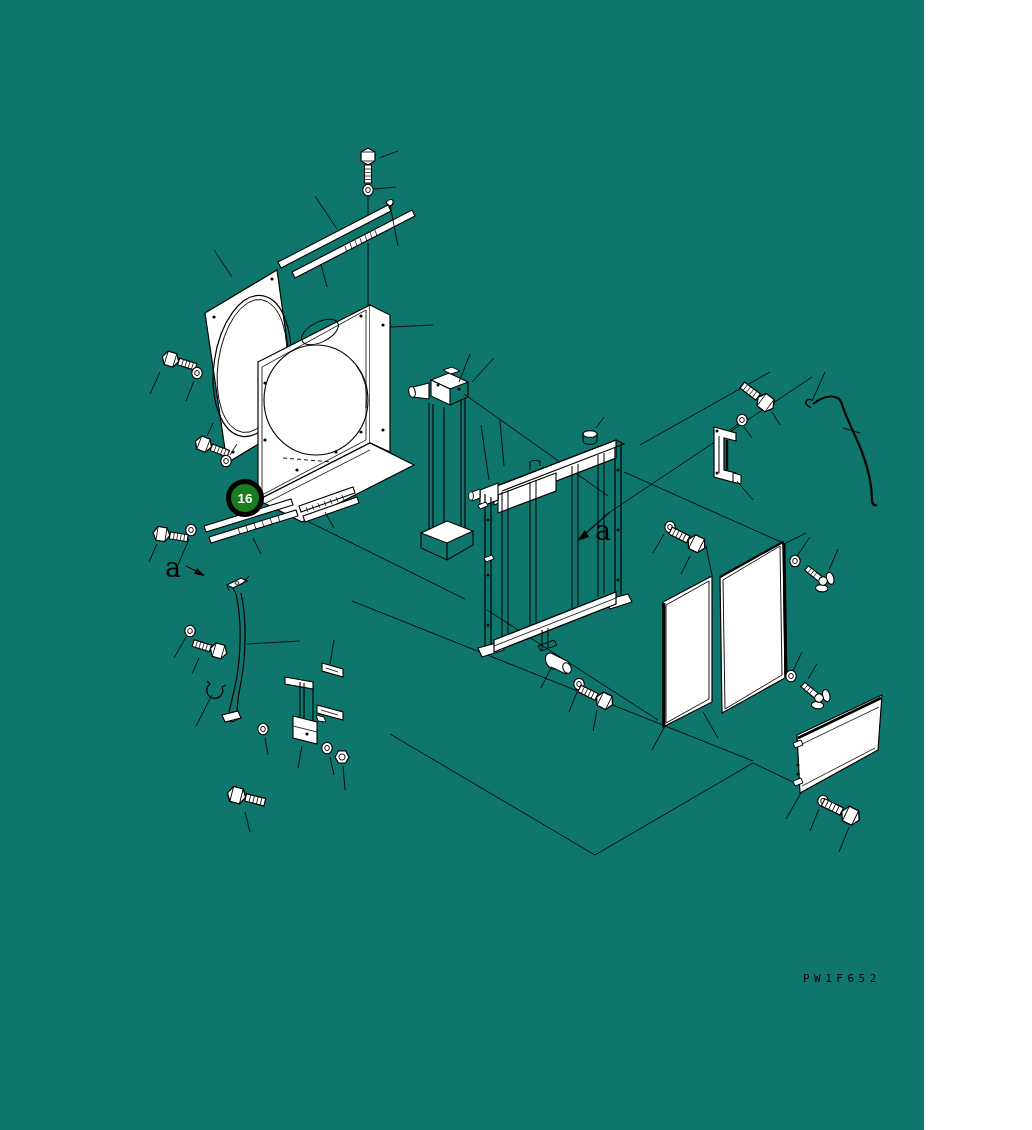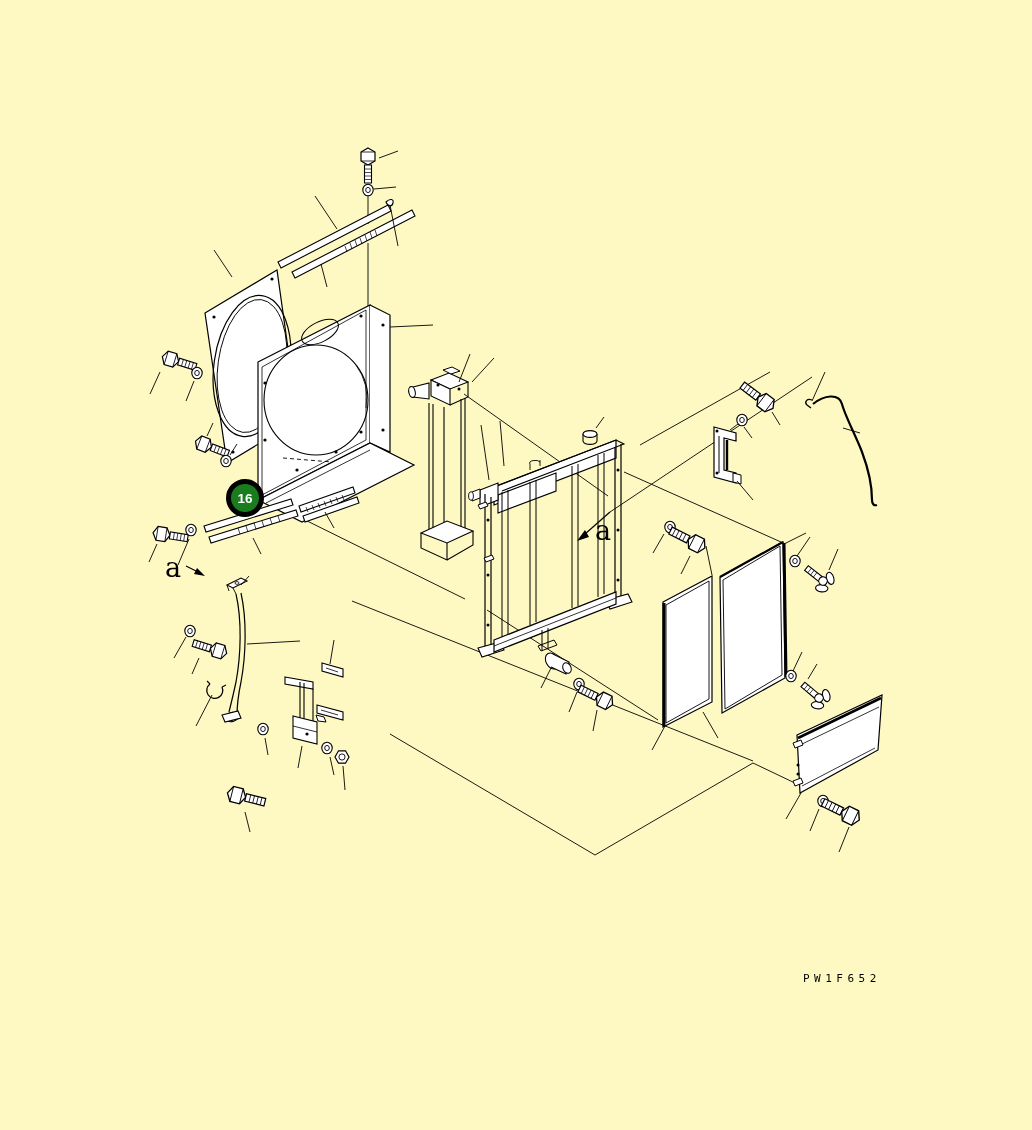--- a/index.html
+++ b/index.html
@@ -1,16 +1,16 @@
 <!DOCTYPE html>
 <html><head>
 <meta charset="utf-8">
 <style>
   html,body{margin:0;padding:0;background:#ffffff;}
-  .stage{position:relative;width:1032px;height:1130px;background:#fef9c3;overflow:hidden;
+  .stage{position:relative;width:924px;height:1130px;background:#0f766e;overflow:hidden;
          font-family:"Liberation Sans",sans-serif;}
   svg{display:block;}
   .lbl-a{font-family:"DejaVu Serif",serif;font-size:27px;fill:#000;stroke:none;}
   .code{font-family:"DejaVu Sans Mono",monospace;font-size:11px;letter-spacing:4.5px;fill:#000;stroke:none;}
   .balloon-num{font-family:"Liberation Sans",sans-serif;font-size:13.5px;font-weight:600;
                fill:#ffffff;stroke:none;}
 </style>
 </head>
 <body>
 

